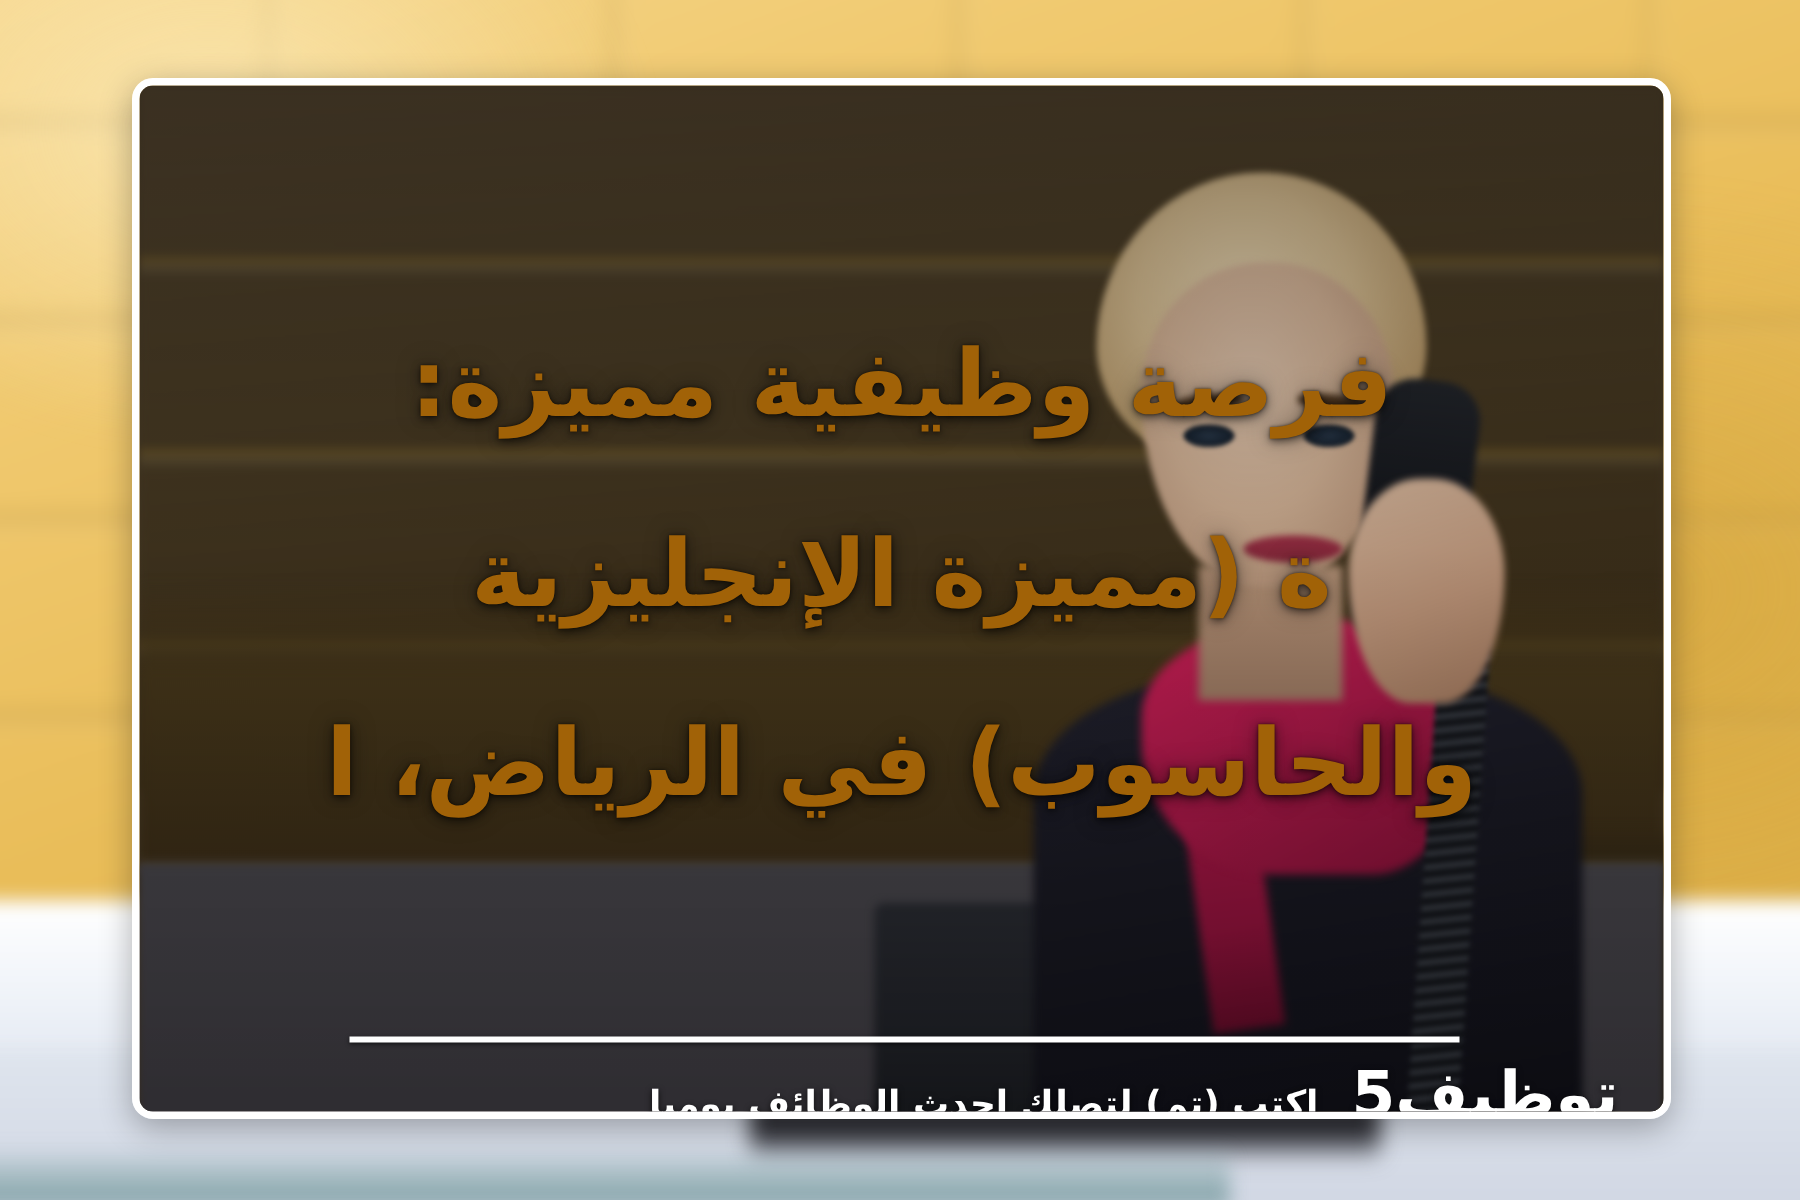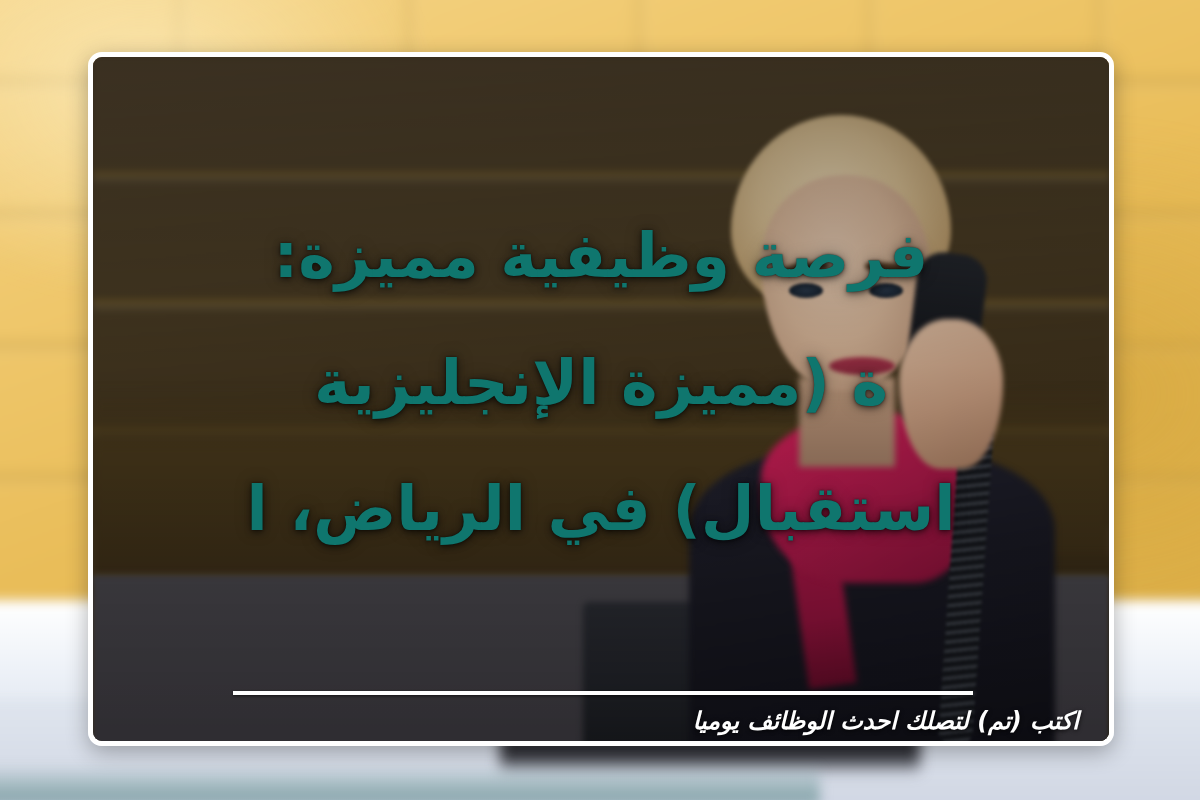--- a/index.html
+++ b/index.html
@@ -246,21 +246,21 @@
   }
 
   
   .headline {
     position: absolute;
     left: 0; right: 0;
     top: 104px;
     padding: 0 30px;
     text-align: center;
     direction: rtl;
-    color: #0f766e;
+    color: #a16207;
     font-family: "DejaVu Sans", "Liberation Sans", sans-serif;
     font-weight: 700;
     font-size: 62px;
     line-height: 1.02;
     letter-spacing: 0px;
     text-shadow:
       0 0 2px rgba(0,0,0,0.55),
       0 2px 6px rgba(0,0,0,0.55),
       0 0 16px rgba(0,0,0,0.35);
     white-space: pre-line;
@@ -300,21 +300,20 @@
     text-shadow: 0 1px 4px rgba(0,0,0,0.7);
     white-space: nowrap;
   }
   .tagline {
     font-family: "DejaVu Sans", "Liberation Sans", sans-serif;
     font-weight: 700;
     font-size: 24px;
     line-height: 1;
     text-shadow: 0 1px 4px rgba(0,0,0,0.75);
     white-space: nowrap;
-    font-style: italic;
   }
 </style>
 </head>
 <body>
 
 <div id="stage">
 
   <div class="bg-wall"></div>
   <div class="bg-wall-sheen"></div>
   <div class="bg-floor"></div>
@@ -348,22 +347,23 @@
         <div class="pr-handset"></div>
         <div class="pr-hand"></div>
       </div>
 
       <div class="scrim"></div>
     </div>
 
     <div class="headline">
       <span class="ln">فرصة وظيفية مميزة:</span>
       <span class="ln">ة (مميزة الإنجليزية</span>
-      <span class="ln">استقبال) في الرياض، ا</span>
+      <span class="ln">والحاسوب) في الرياض، ا</span>
     </div>
 
     <div class="footer-rule"></div>
     <div class="footer">
+      <span class="brand">توظيف5</span>
       <span class="tagline">اكتب (تم) لتصلك احدث الوظائف يوميا</span>
     </div>
 
   </div>
 </div>
 
 </body></html>

